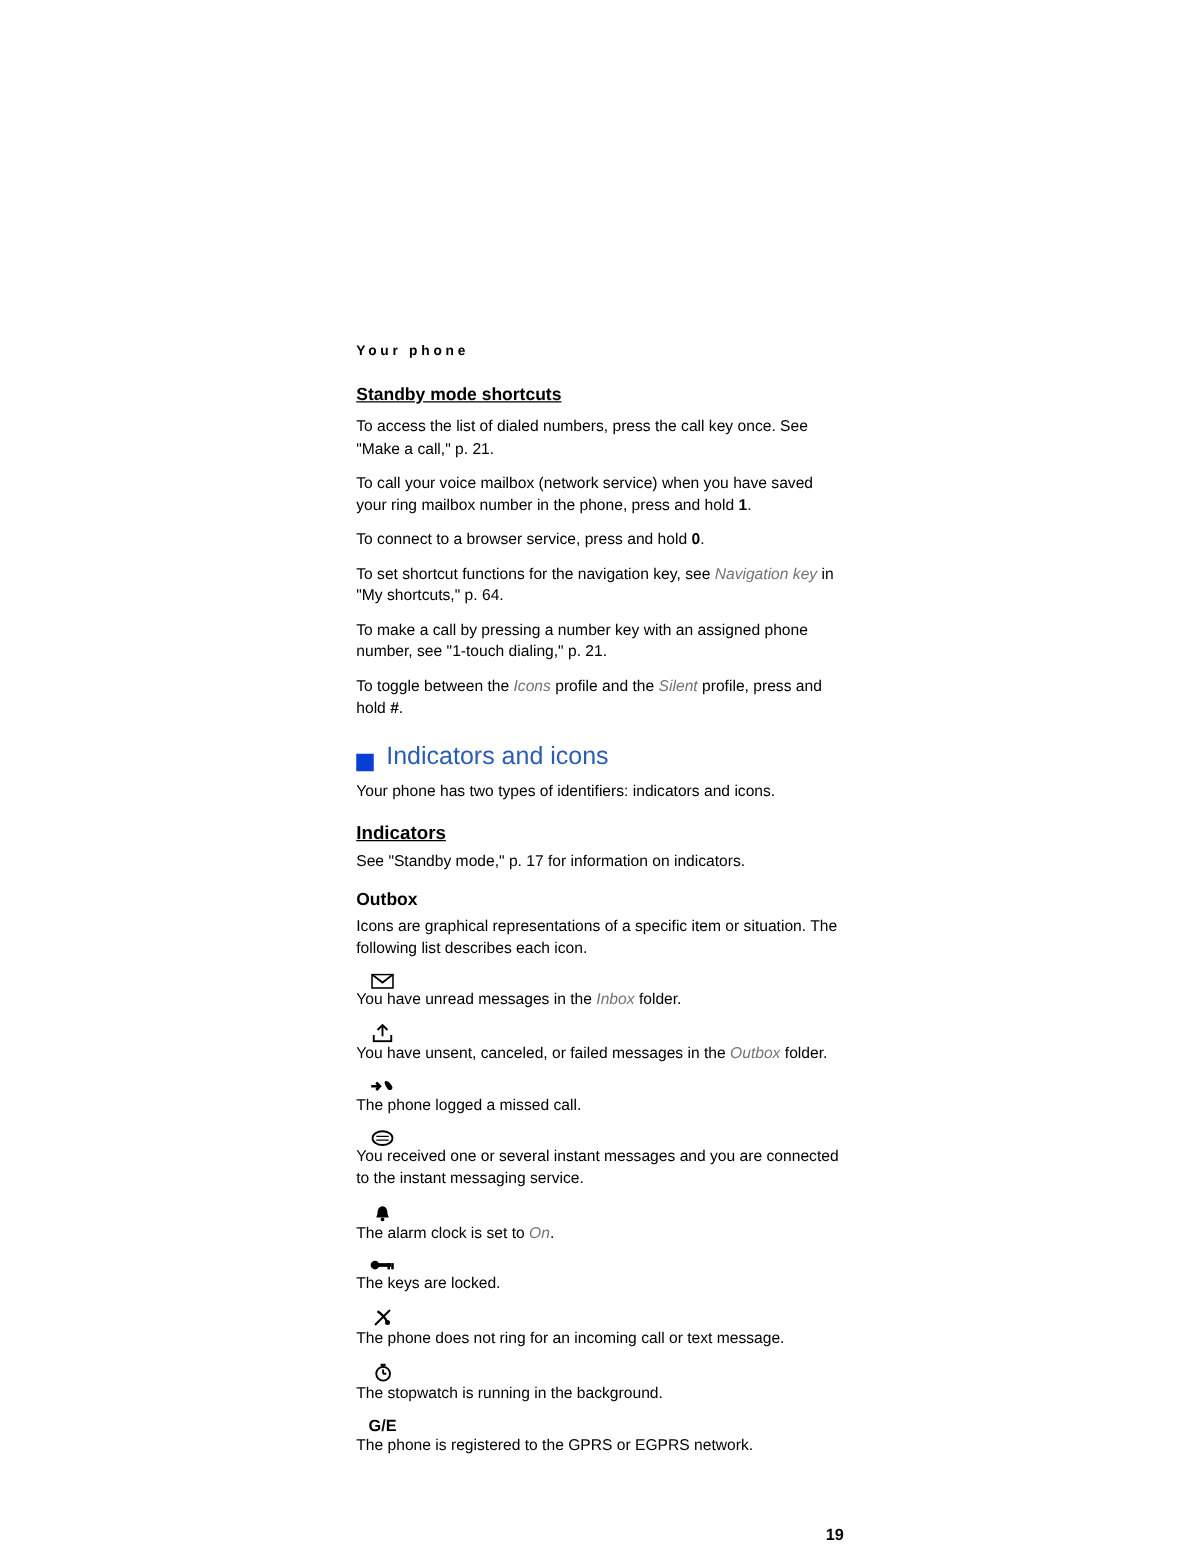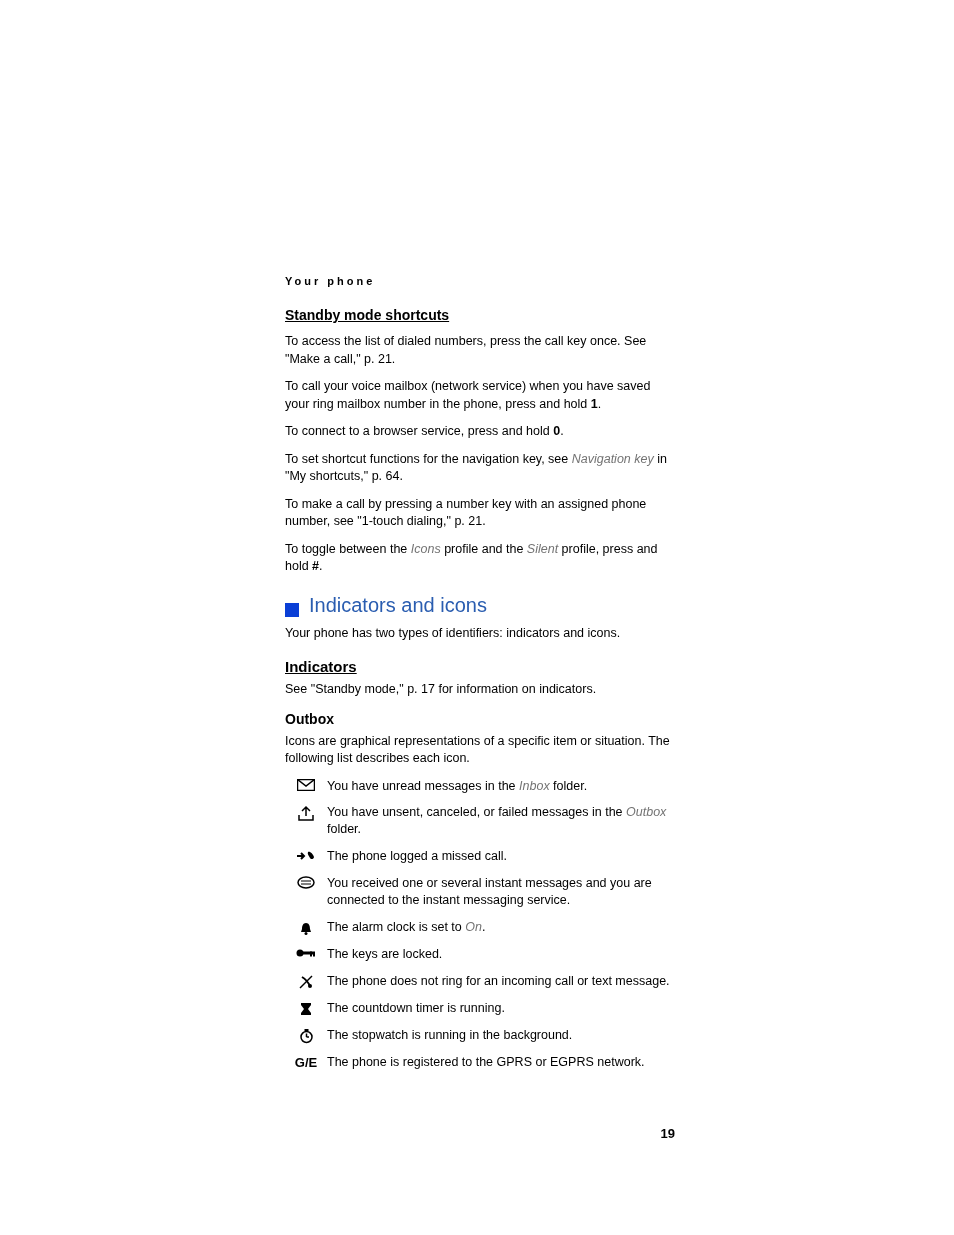--- a/index.html
+++ b/index.html
@@ -75,20 +75,21 @@
     margin-top: 12px;
     margin-bottom: 6px;
   }
   .icon-table {
     width: 100%;
   }
   .icon-row {
     display: flex;
     align-items: flex-start;
     margin-bottom: 10px;
+    flex-direction: column;
   }
   .icon-cell {
     width: 42px;
     flex-shrink: 0;
     display: flex;
     align-items: center;
     justify-content: center;
     padding-top: 1px;
   }
   .desc-cell {
@@ -227,28 +228,20 @@
       <div class="icon-cell">
         <svg width="16" height="16" viewBox="0 0 16 16">
             <path d="M4 3 Q9 6 12 12" fill="none" stroke="#000" stroke-width="2"></path>
             <circle cx="12" cy="12" r="2" fill="#000"></circle>
             <line x1="2" y1="14" x2="14" y2="2" stroke="#000" stroke-width="1.5"></line>
           </svg>
       </div>
       <div class="desc-cell">The phone does not ring for an incoming call or text message.</div>
     </div>
 
-    <div class="icon-row">
-      <div class="icon-cell">
-        <svg width="14" height="16" viewBox="0 0 14 16">
-            <path d="M2 2 L12 2 L12 4 L9 8 L12 12 L12 14 L2 14 L2 12 L5 8 L2 4 Z" fill="#000"></path>
-          </svg>
-      </div>
-      <div class="desc-cell">The countdown timer is running.</div>
-    </div>
 
     <div class="icon-row">
       <div class="icon-cell">
         <svg width="15" height="16" viewBox="0 0 15 16">
             <circle cx="7.5" cy="9" r="5.5" fill="none" stroke="#000" stroke-width="1.5"></circle>
             <rect x="5.5" y="1" width="4" height="2" fill="#000"></rect>
             <line x1="7.5" y1="3" x2="7.5" y2="4" stroke="#000" stroke-width="1.5"></line>
             <line x1="7.5" y1="9" x2="7.5" y2="5.5" stroke="#000" stroke-width="1.5"></line>
             <line x1="7.5" y1="9" x2="10" y2="9" stroke="#000" stroke-width="1.5"></line>
           </svg>

